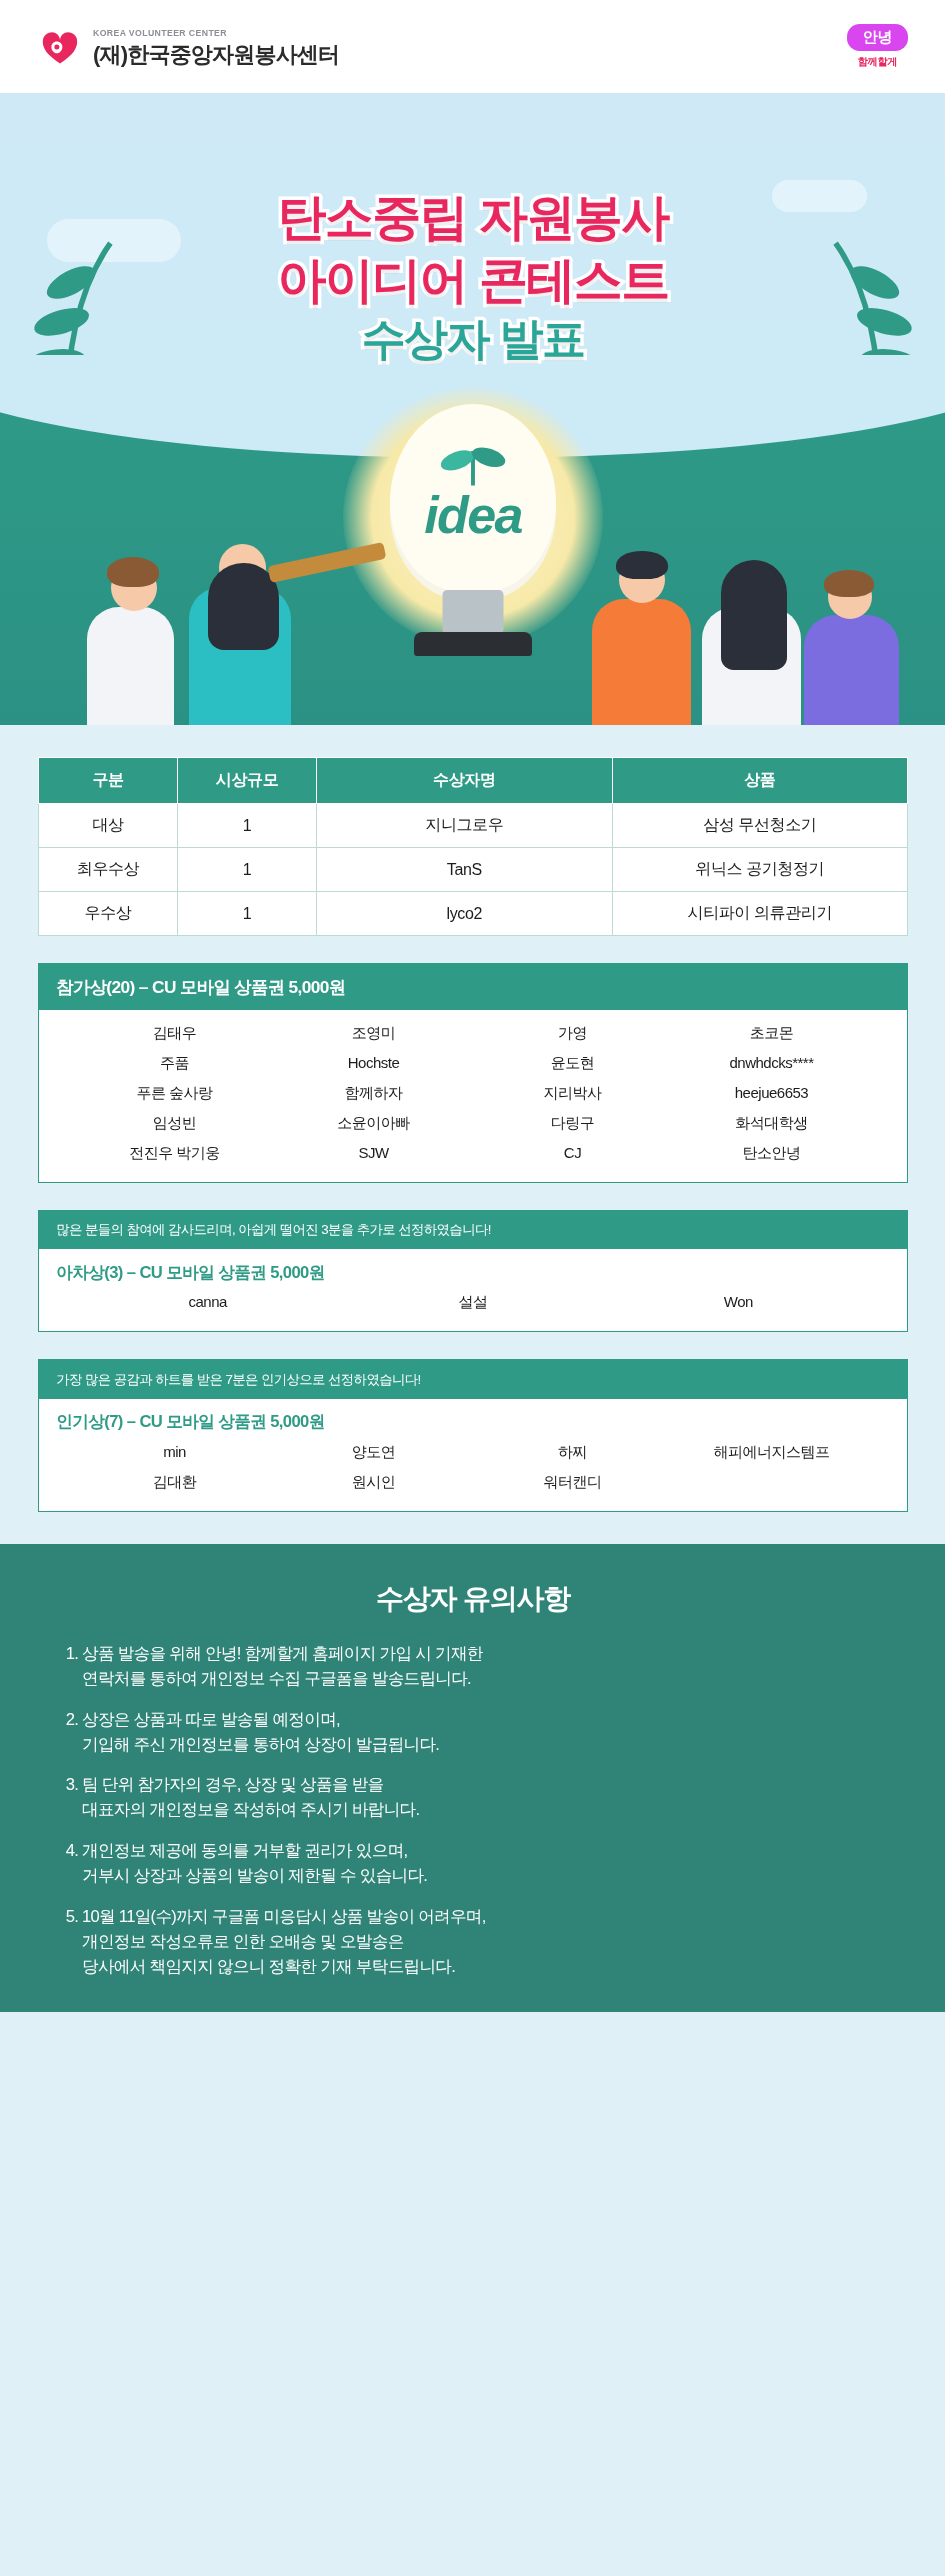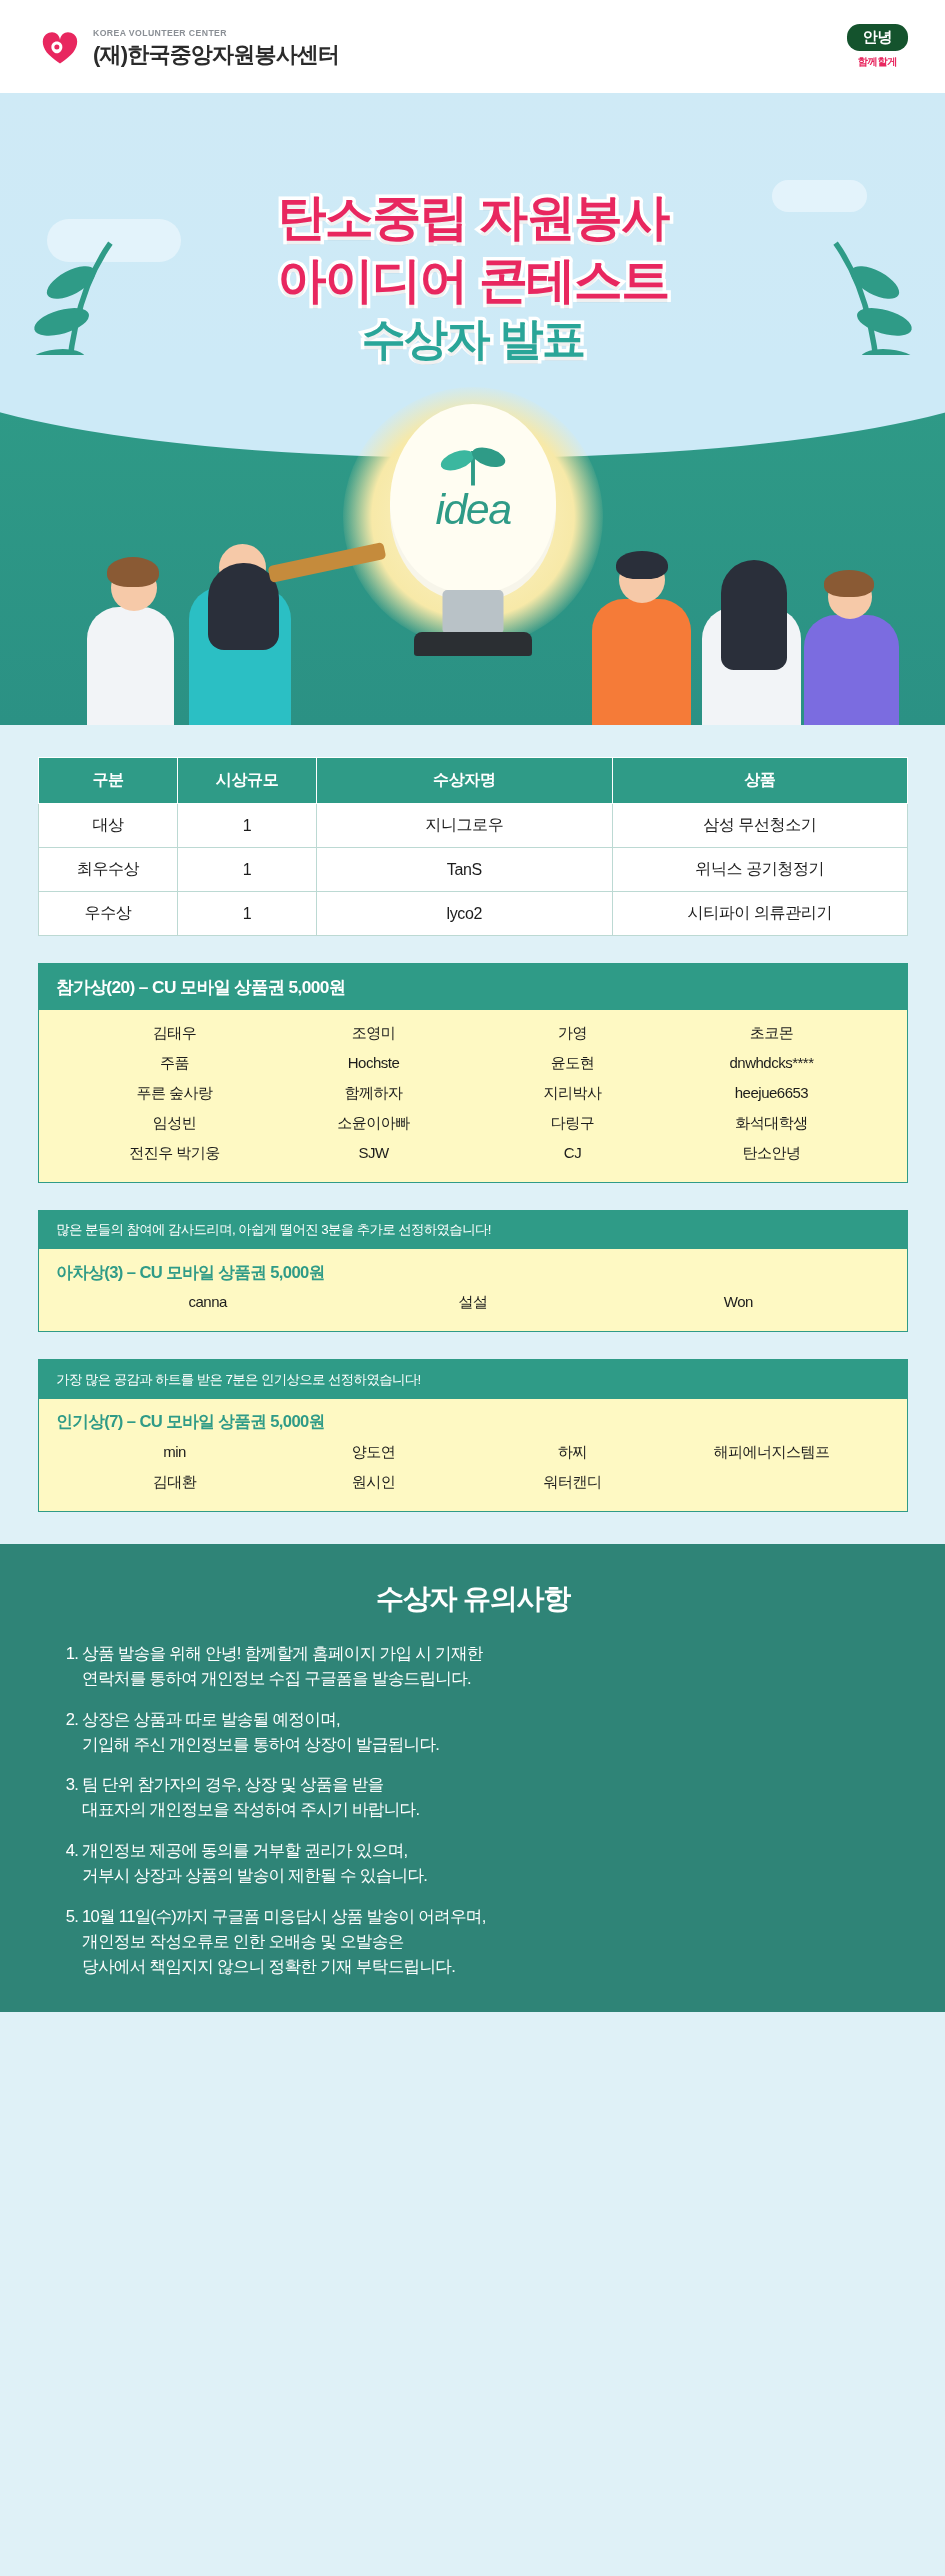--- a/index.html
+++ b/index.html
@@ -37,21 +37,21 @@
   .brand-text { line-height: 1.25; }
   .brand-en {
     font-size: 8.7px; letter-spacing: 0.4px; color: #8a8f95; font-weight: 700;
   }
   .brand-kr {
     font-size: 22px; font-weight: 700; color: #2b2b2b; letter-spacing: -0.8px;
   }
   .badge-anyoung { text-align: center; }
   .badge-pill {
     display: inline-block;
-    background: #14532d;
+    background: #d946ef;
     color: #fff;
     font-weight: 700;
     font-size: 15px;
     padding: 4px 16px 4.7px;
     border-radius: 12.6px;
     letter-spacing: -0.4px;
   }
   .badge-sub {
     margin-top: 4px;
     font-size: 10.2px;
@@ -160,22 +160,22 @@
     transform: translateX(-50%);
     width: 118px; height: 24px;
     background: #2b2f33;
     border-radius: 8px 8px 3.2px 3.2px;
   }
   .idea-word {
     position: absolute;
     left: 50%;
     top: 130px;
     transform: translateX(-50%);
-    font-size: 43px;
-    font-weight: 400;
+    font-size: 52px;
+    font-weight: 700;
     font-style: italic;
     color: #2f9b87;
     letter-spacing: -1.6px;
   }
   .sprout {
     position: absolute;
     left: 50%;
     top: 85px;
     transform: translateX(-50%);
     width: 71px; height: 47px;
@@ -217,21 +217,21 @@
     letter-spacing: -0.4px;
   }
   .col-a { width: 16%; }
   .col-b { width: 16%; }
   .col-c { width: 34%; }
   .col-d { width: 34%; }
 
   .panel {
     margin-top: 27px;
     border: 1.6px solid #2f9b87;
-    background: #fef9c3;
+    background: #ffffff;
   }
   .panel-head {
     background: #2f9b87;
     color: #ffffff;
     font-size: 17.3px;
     font-weight: 700;
     padding: 11px 17.3px;
     letter-spacing: -0.6px;
   }
   .panel-note {

